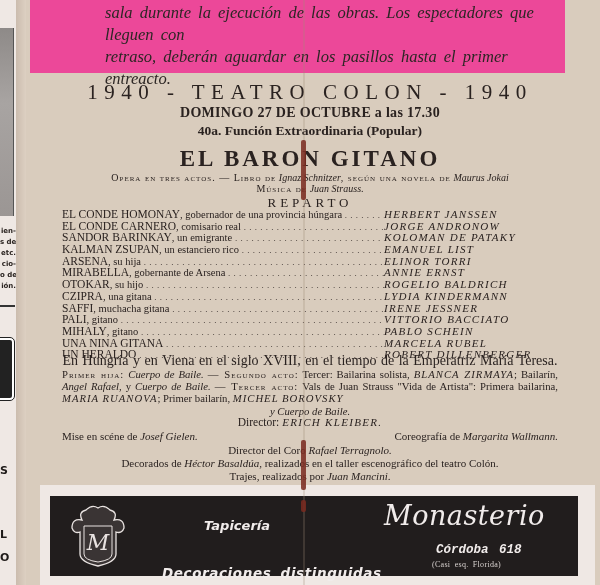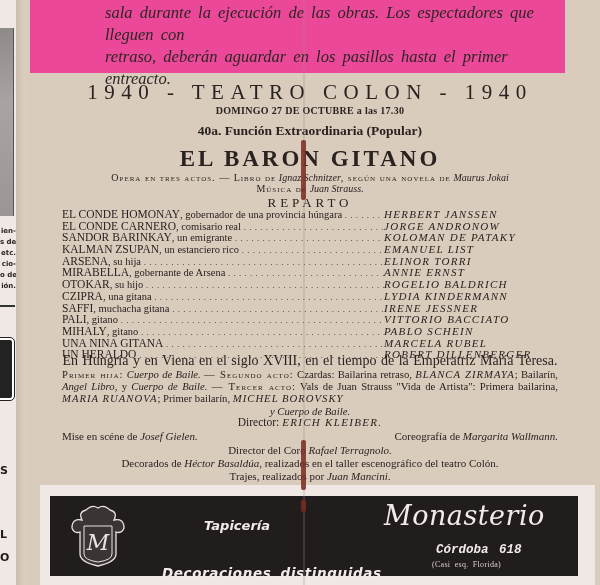--- a/index.html
+++ b/index.html
@@ -53,21 +53,21 @@
     
     .program {
       position:absolute; left:40px; top:76px; width:540px; height:408px;
     }
     .hdr-theatre {
       position:absolute; top:4px; left:0; width:540px; text-align:center;
       font-size:21px; letter-spacing:6.5px; color:#2a2220;
     }
     .hdr-date {
       position:absolute; top:29px; left:0; width:540px; text-align:center;
-      font-weight:bold; font-size:10px; letter-spacing:0.3px;
+      font-weight:bold; font-size:14px; letter-spacing:0.3px;
     }
     .hdr-func {
       position:absolute; top:47px; left:0; width:540px; text-align:center;
       font-weight:bold; font-size:13.5px;
     }
     .hdr-title {
       position:absolute; top:70px; left:0; width:540px; text-align:center;
       font-size:23px; letter-spacing:3px; font-weight:bold;
     }
     .hdr-credits {
@@ -251,23 +251,23 @@
         <div class="actor">ROBERT DILLENBERGER</div>
       </div>
   </div>
 
   <div class="setting">En Hungría y en Viena en el siglo XVIII, en el tiempo de la Emperatriz María Teresa.</div>
 
   <div class="ballet">
     <span class="sc">Primer hija:</span>
     <span class="it">Cuerpo de Baile.</span>
     <span class="sc">— Segundo acto:</span>
-    <span>Czardas: Bailarina retraso,</span>
+    <span>Tercer: Bailarina solista,</span>
     <span class="caps">BLANCA ZIRMAYA</span><span>; Bailarín,</span>
-    <span class="it">Angel Libro</span><span>, y</span>
+    <span class="it">Angel Rafael</span><span>, y</span>
     <span class="it">Cuerpo de Baile.</span>
     <span class="sc">— Tercer acto:</span>
     <span>Vals de Juan Strauss "Vida de Artista": Primera bailarina,</span>
     <span class="caps">MARIA RUANOVA</span><span>; Primer bailarín,</span>
     <span class="caps">MICHEL BOROVSKY</span>
     <span class="it ballet-last">y Cuerpo de Baile.</span>
   </div>
 
   <div class="director">
     <span>Director:</span>

